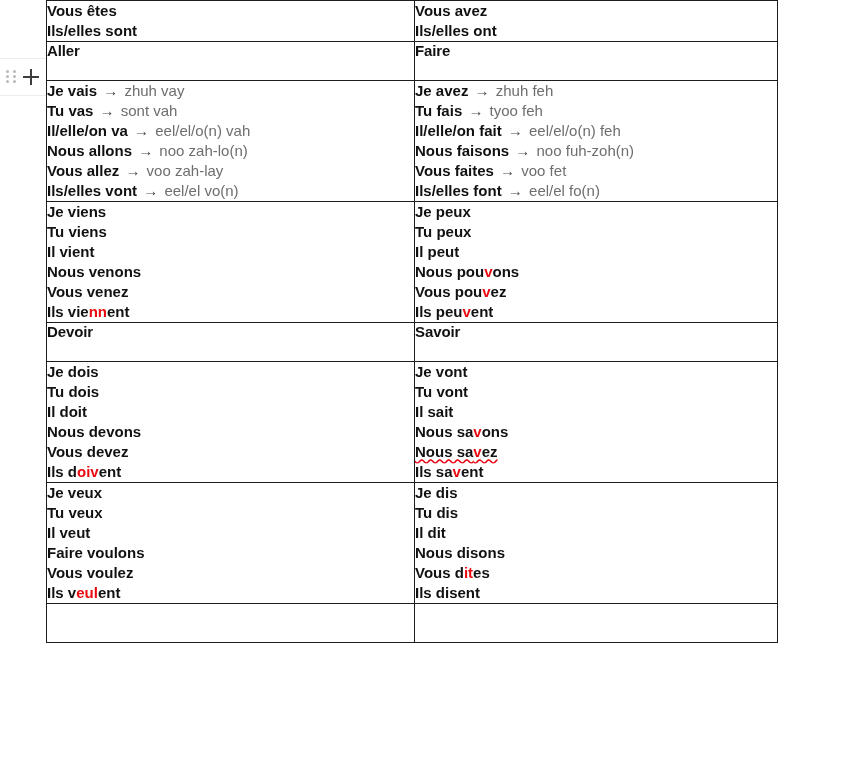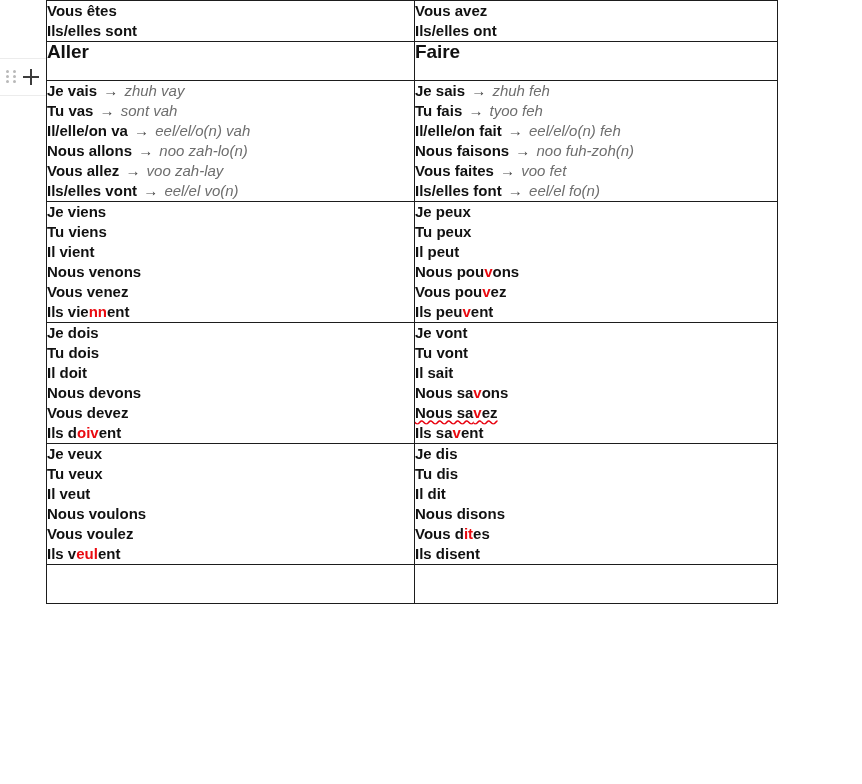--- a/index.html
+++ b/index.html
@@ -103,21 +103,21 @@
   }
 
   
   td.verb-head {
     background: #d3d3d3;
     height: 38px;
     padding: 0 10px;
     vertical-align: middle;
   }
   .verb-name {
-    font-size: 19px;
+    font-size: 15px;
     font-weight: bold;
     color: #111111;
     letter-spacing: -0.1px;
     line-height: 1;
   }
 
   
   td.verb-body {
     padding: 8px 10px 9px 10px;
   }
@@ -133,21 +133,20 @@
     line-height: 20px;
     white-space: nowrap;
   }
   .arrow {
     font-weight: normal;
     color: #4a4a4a;
     padding: 0 2px;
   }
   .pron {
     font-weight: normal;
-    font-style: italic;
     color: #6e6e6e;
     text-align: right;
   }
   .hl {
     color: #ea0a10;
   }
   .spell {
     text-decoration: underline wavy #e8000d;
     text-decoration-skip-ink: none;
     text-underline-offset: 1px;
@@ -214,21 +213,21 @@
               <li><span>Je vais</span><span class="arrow"> → </span><span class="pron">zhuh vay</span></li>
               <li><span>Tu vas</span><span class="arrow"> → </span><span class="pron">sont vah</span></li>
               <li><span>Il/elle/on va</span><span class="arrow"> → </span><span class="pron">eel/el/o(n) vah</span></li>
               <li><span>Nous allons</span><span class="arrow"> → </span><span class="pron">noo zah-lo(n)</span></li>
               <li><span>Vous allez</span><span class="arrow"> → </span><span class="pron">voo zah-lay</span></li>
               <li><span>Ils/elles vont</span><span class="arrow"> → </span><span class="pron">eel/el vo(n)</span></li>
             </ul>
           </td>
           <td class="verb-body">
             <ul class="conj-list">
-              <li><span>Je sais</span><span class="arrow"> → </span><span class="pron">zhuh feh</span></li>
+              <li><span>Je avez</span><span class="arrow"> → </span><span class="pron">zhuh feh</span></li>
               <li><span>Tu fais</span><span class="arrow"> → </span><span class="pron">tyoo feh</span></li>
               <li><span>Il/elle/on fait</span><span class="arrow"> → </span><span class="pron">eel/el/o(n) feh</span></li>
               <li><span>Nous faisons</span><span class="arrow"> → </span><span class="pron">noo fuh-zoh(n)</span></li>
               <li><span>Vous faites</span><span class="arrow"> → </span><span class="pron">voo fet</span></li>
               <li><span>Ils/elles font</span><span class="arrow"> → </span><span class="pron">eel/el fo(n)</span></li>
             </ul>
           </td>
         </tr>
         <tr>
           <td class="verb-body">
@@ -246,20 +245,24 @@
               <li><span>Je peux</span></li>
               <li><span>Tu peux</span></li>
               <li><span>Il peut</span></li>
               <li><span>Nous pou</span><span class="hl">v</span><span>ons</span></li>
               <li><span>Vous pou</span><span class="hl">v</span><span>ez</span></li>
               <li><span>Ils peu</span><span class="hl">v</span><span>ent</span></li>
             </ul>
           </td>
         </tr>
         <tr>
+          <td class="verb-head"><span class="verb-name">Devoir</span></td>
+          <td class="verb-head"><span class="verb-name">Savoir</span></td>
+        </tr>
+        <tr>
           <td class="verb-body">
             <ul class="conj-list">
               <li><span>Je dois</span></li>
               <li><span>Tu dois</span></li>
               <li><span>Il doit</span></li>
               <li><span>Nous devons</span></li>
               <li><span>Vous devez</span></li>
               <li><span>Ils d</span><span class="hl">oiv</span><span>ent</span></li>
             </ul>
           </td>
@@ -273,21 +276,21 @@
               <li><span>Ils sa</span><span class="hl">v</span><span>ent</span></li>
             </ul>
           </td>
         </tr>
         <tr>
           <td class="verb-body">
             <ul class="conj-list">
               <li><span>Je veux</span></li>
               <li><span>Tu veux</span></li>
               <li><span>Il veut</span></li>
-              <li><span>Nous voulons</span></li>
+              <li><span>Faire voulons</span></li>
               <li><span>Vous voulez</span></li>
               <li><span>Ils v</span><span class="hl">eul</span><span>ent</span></li>
             </ul>
           </td>
           <td class="verb-body">
             <ul class="conj-list">
               <li><span>Je dis</span></li>
               <li><span>Tu dis</span></li>
               <li><span>Il dit</span></li>
               <li><span>Nous disons</span></li>

